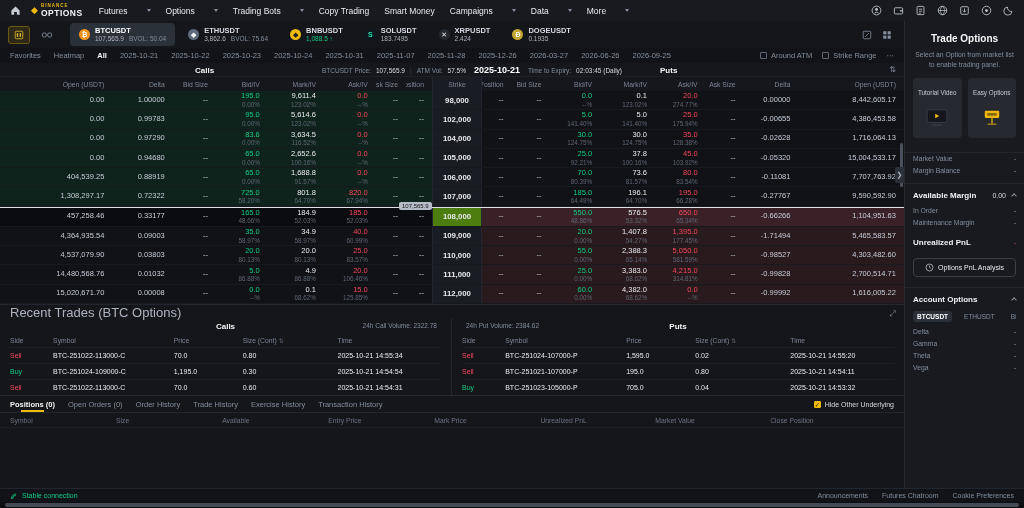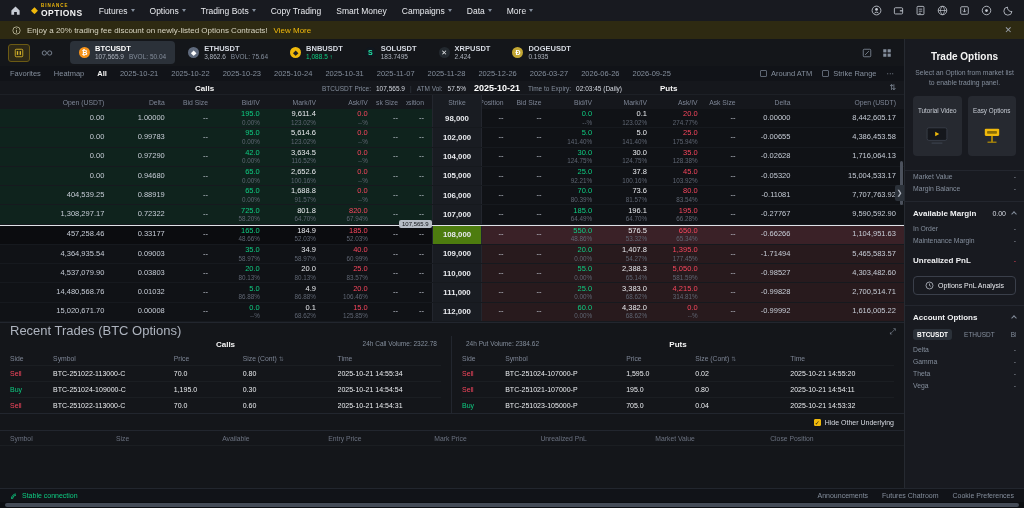--- a/index.html
+++ b/index.html
@@ -8,21 +8,21 @@
 .app{position:relative;width:1024px;height:508px;display:flex;flex-direction:column}
 
 .nav{height:21px;background:#181a20;display:flex;align-items:center;padding:0 10px;flex:none}
 .home-btn{display:flex;align-items:center;margin-right:10px}
 .brand{display:flex;align-items:center;gap:3px;margin-right:16px}
 .brand .diamond{color:#f0b90b;font-size:9px;line-height:1}
 .brand-col{display:flex;flex-direction:column;line-height:1}
 .brand-top{font-size:4.5px;letter-spacing:1px;color:#f0b90b;font-weight:bold}
 .brand-bottom{font-size:8.5px;font-weight:bold;color:#f5f5f5;letter-spacing:.5px}
 #nav-menu{display:flex;align-items:center;gap:15px}
-.nav-item{display:flex;align-items:center;gap:3px;font-size:8.5px;color:#e8eaee;cursor:pointer;white-space:nowrap}
+.nav-item{display:flex;align-items:center;gap:19px;font-size:8.5px;color:#e8eaee;cursor:pointer;white-space:nowrap}
 .caret{width:0;height:0;border-left:2.5px solid transparent;border-right:2.5px solid transparent;border-top:3px solid #848e9c}
 #nav-icons{margin-left:auto;display:flex;align-items:center;gap:11px}
 .nav-ic{display:flex;align-items:center}
 
 .banner{height:18px;background:#2e2a12;display:flex;align-items:center;padding:0 12px;gap:6px;font-size:8px;color:#d8d5c2;flex:none}
 .banner .link{color:#f0b90b;cursor:pointer}
 .banner .close{margin-left:auto;color:#9aa0ab;font-size:9px;cursor:pointer}
 
 .content{flex:1;display:flex;min-height:0}
 .main{width:904px;display:flex;flex-direction:column;background:#111318;min-height:0}
@@ -229,32 +229,20 @@
           </svg>
         </span>
         <span class="nav-ic">
           <svg width="11" height="11" viewBox="0 0 16 16">
             <path d="M13 9.5A5.8 5.8 0 0 1 6.5 3 5.9 5.9 0 1 0 13 9.5z" fill="none" stroke="#c7ccd4" stroke-width="1.2"></path>
           </svg>
         </span>
       </div>
   </header>
 
-  <div class="banner">
-    <span>
-        <svg width="9" height="9" viewBox="0 0 16 16">
-          <circle cx="8" cy="8" r="6.5" fill="none" stroke="#c9c5a8" stroke-width="1.4"></circle>
-          <rect x="7.3" y="7" width="1.4" height="5" fill="#c9c5a8"></rect>
-          <rect x="7.3" y="4" width="1.4" height="1.6" fill="#c9c5a8"></rect>
-        </svg>
-      </span>
-    <span>Enjoy a 20% trading fee discount on newly-listed Options Contracts!</span>
-    <span class="link">View More</span>
-    <span class="close">✕</span>
-  </div>
 
   <div class="content">
     <div class="main">
 
       <div class="instrow">
         <span class="tool-btn sel">
             <svg width="10" height="10" viewBox="0 0 16 16">
               <rect x="2" y="2" width="12" height="12" rx="1.5" fill="none" stroke="#d8b42a" stroke-width="1.4"></rect>
               <rect x="4.5" y="5" width="2.2" height="6" fill="#d8b42a"></rect>
               <rect x="9" y="5" width="2.2" height="6" fill="#d8b42a"></rect>
@@ -542,21 +530,21 @@
               <div class="cell">
                 <div class="v">0.00</div>
               </div>
               <div class="cell">
                 <div class="v">0.97290</div>
               </div>
               <div class="cell">
                 <div class="v">--</div>
               </div>
               <div class="cell">
-                <div class="v bid">42.0</div>
+                <div class="v bid">83.6</div>
                 <div class="s">0.00%</div>
               </div>
               <div class="cell">
                 <div class="v mark">3,634.5</div>
                 <div class="s">116.52%</div>
               </div>
               <div class="cell">
                 <div class="v ask">0.0</div>
                 <div class="s">--%</div>
               </div>
@@ -1185,20 +1173,28 @@
                   <div>0.04</div>
                   <div>2025-10-21 14:53:32</div>
                 </div>
               </div>
           </div>
         </div>
       </div>
 
       <div class="pos">
         <div class="pos-tabs">
+          <span id="pos-tabs-inner" style="display:flex;gap:13px;height:100%">
+              <span class="pos-tab active">Positions (0)</span>
+              <span class="pos-tab">Open Orders (0)</span>
+              <span class="pos-tab">Order History</span>
+              <span class="pos-tab">Trade History</span>
+              <span class="pos-tab">Exercise History</span>
+              <span class="pos-tab">Transaction History</span>
+            </span>
           <span class="pos-right">
             <span class="box checked">✓</span>
             <span>Hide Other Underlying</span>
           </span>
         </div>
         <div id="pos-head" class="pos-head">
             <div>Symbol</div>
             <div>Size</div>
             <div>Available</div>
             <div>Entry Price</div>

